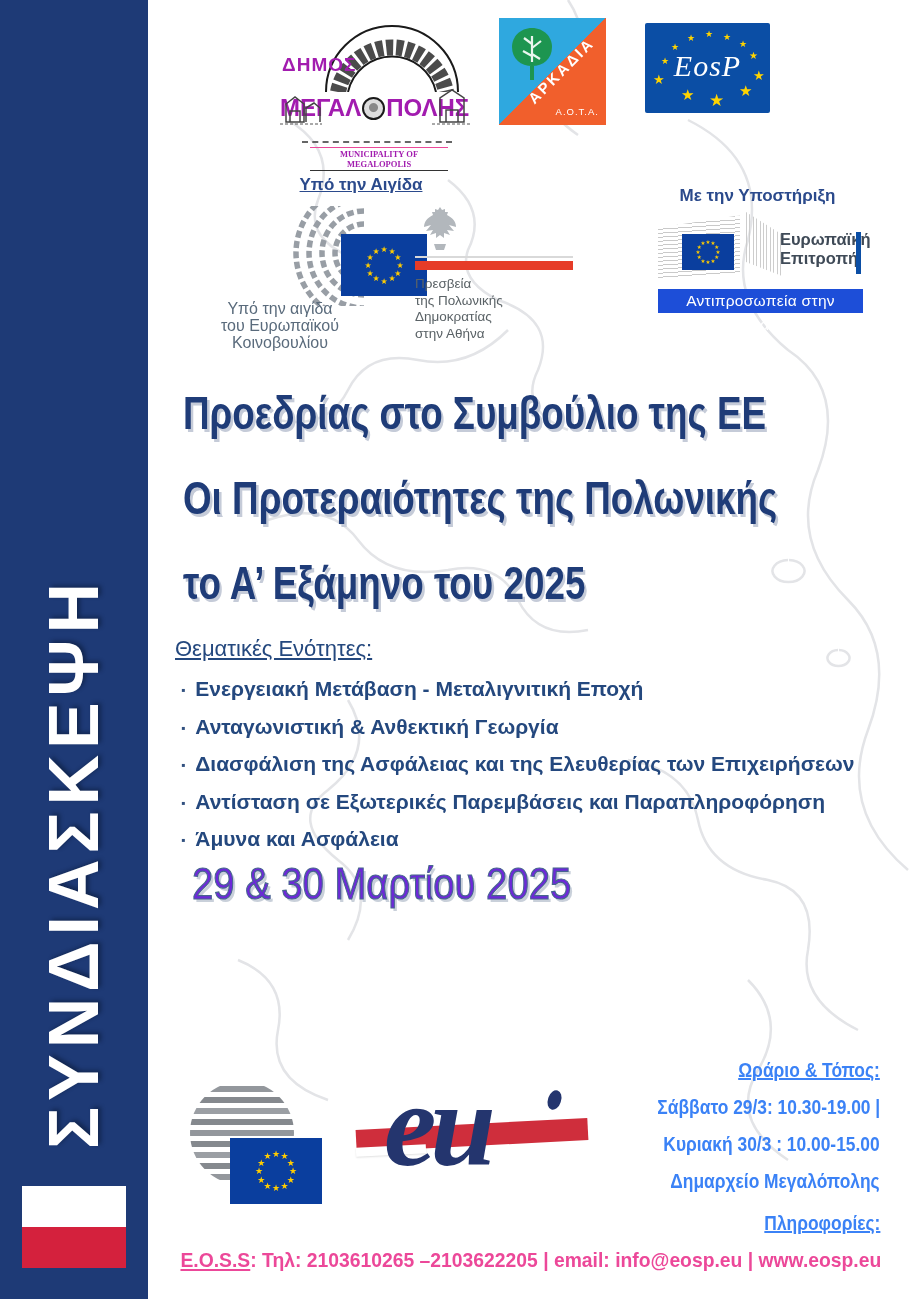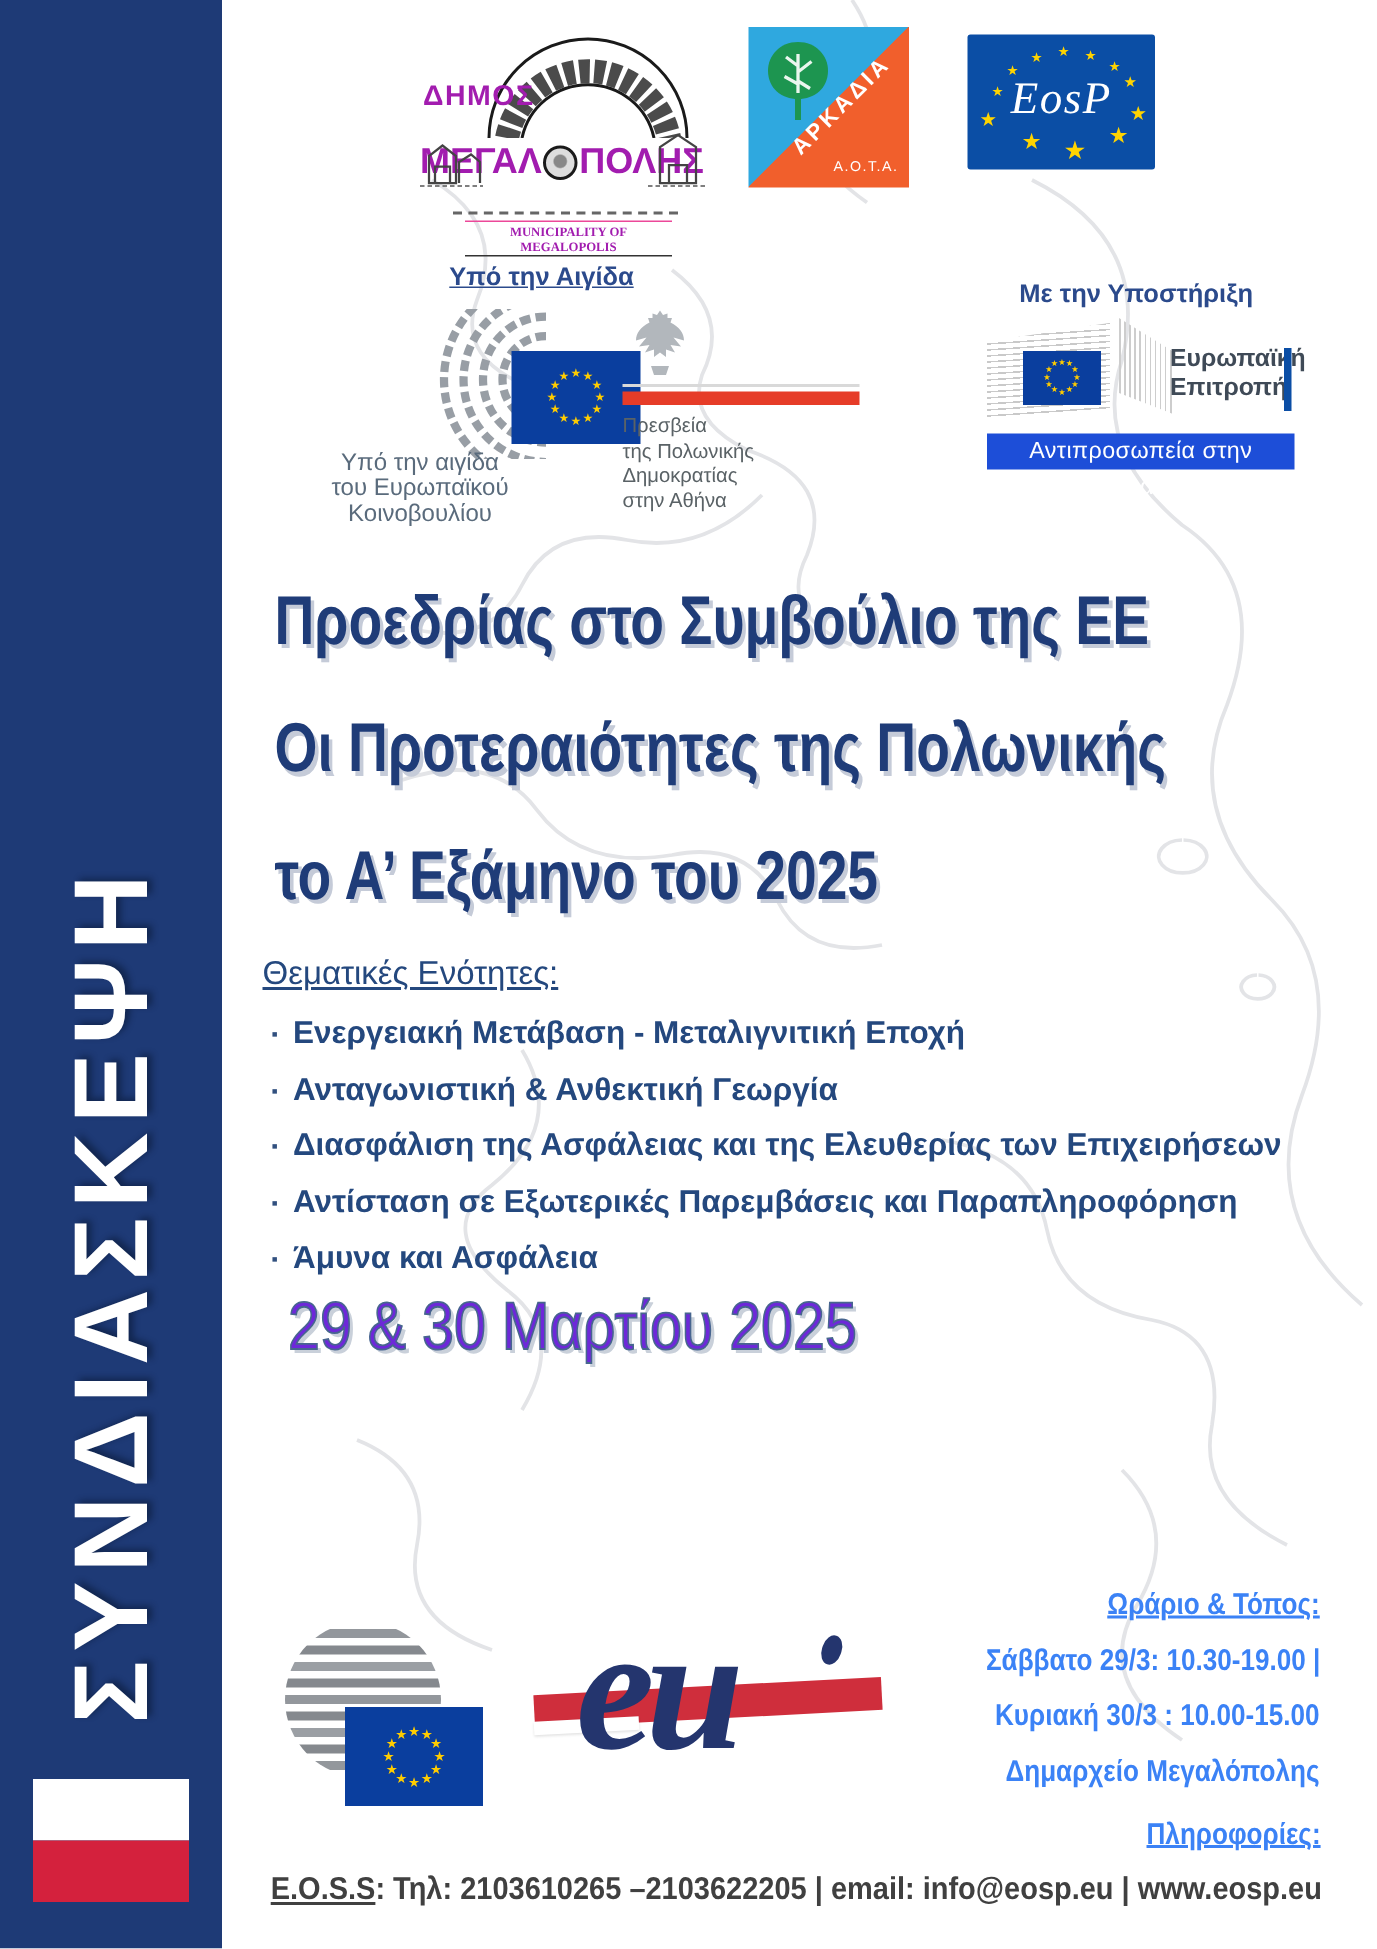--- a/index.html
+++ b/index.html
@@ -106,21 +106,21 @@
 
   
   .sched{position:absolute;left:520px;top:1052px;width:360px;text-align:right;color:#3b82f6;font-weight:bold;}
   .sched .row{height:37px;line-height:37px;font-size:20px;white-space:nowrap;}
   .sched .hd span{text-decoration:underline;}
   .cxr{display:inline-block;transform:scaleX(.87);transform-origin:100% 50%;}
   .sched .gap{height:5px;}
 
   
   .contact{position:absolute;left:150px;top:1248px;width:760px;text-align:center;
-           font-size:21px;font-weight:bold;color:#404040;white-space:nowrap;}
+           font-size:21px;font-weight:bold;color:#ec4899;white-space:nowrap;}
   .cxc{display:inline-block;transform:scaleX(.92);}
   .contact .org{text-decoration:underline;}
 </style>
 </head>
 <body>
 
 <svg class="mapsvg" viewBox="0 0 770 1299">
   <path d="M300,180 q40,30 20,70 q-10,30 30,50 q60,20 40,70 q-20,40 30,60"></path>
   <path d="M540,120 q80,40 60,120 q-20,60 40,110 q60,40 30,120 q-30,70 30,130 q50,50 20,130 q-30,80 40,140"></path>
   <path d="M120,520 q60,-20 90,20 q30,40 90,30 q50,-10 70,30 q20,40 70,30"></path>

